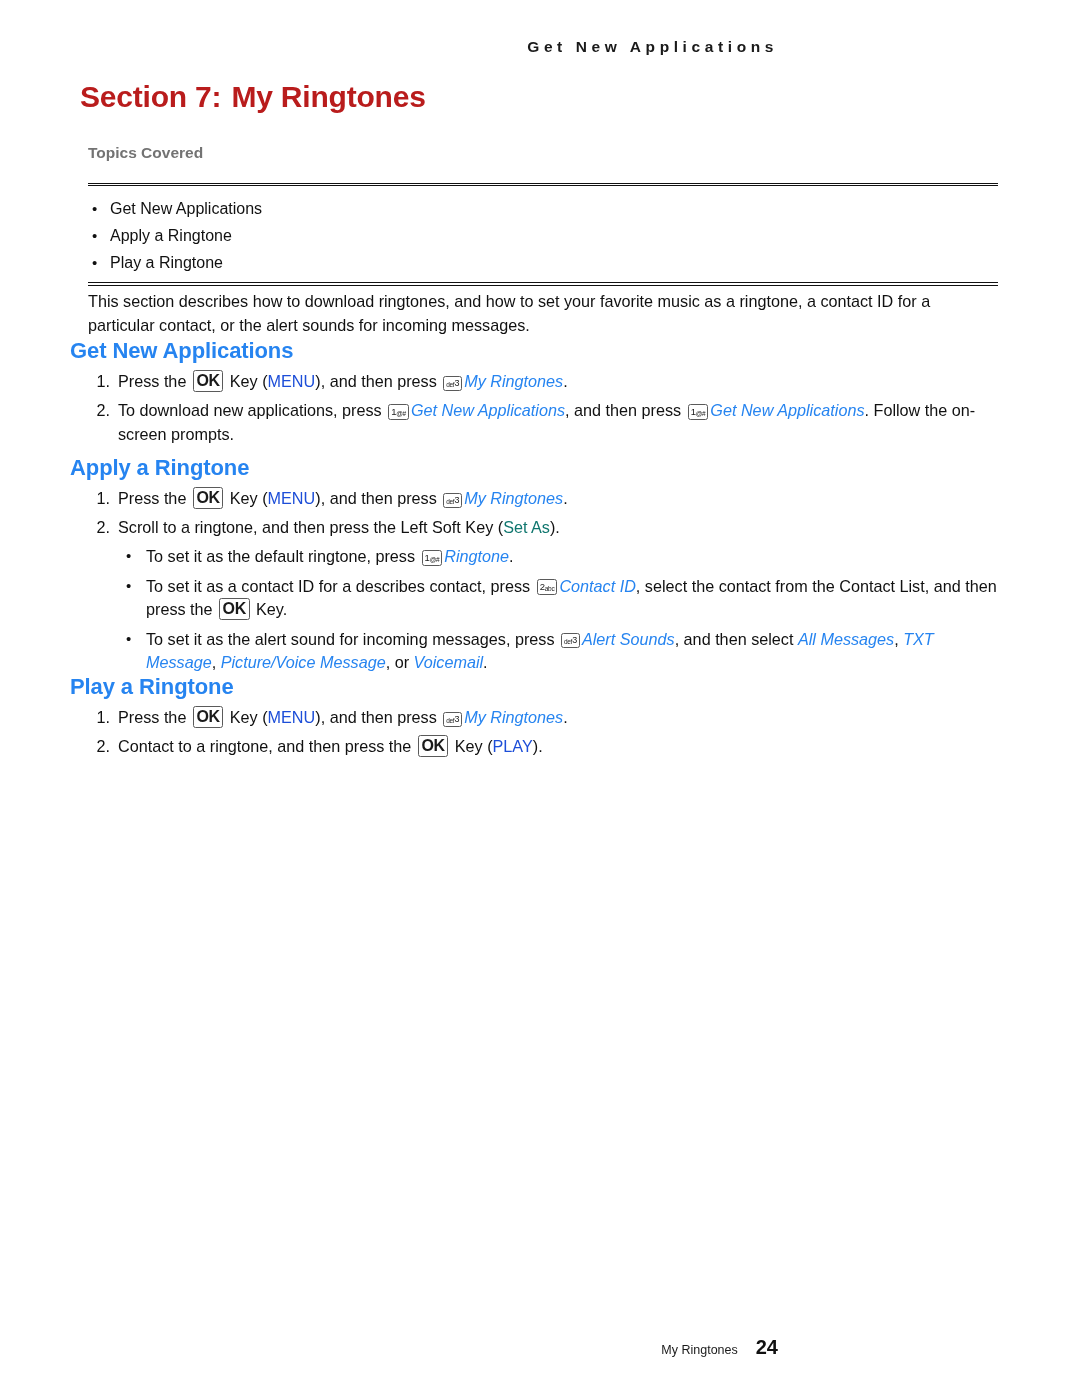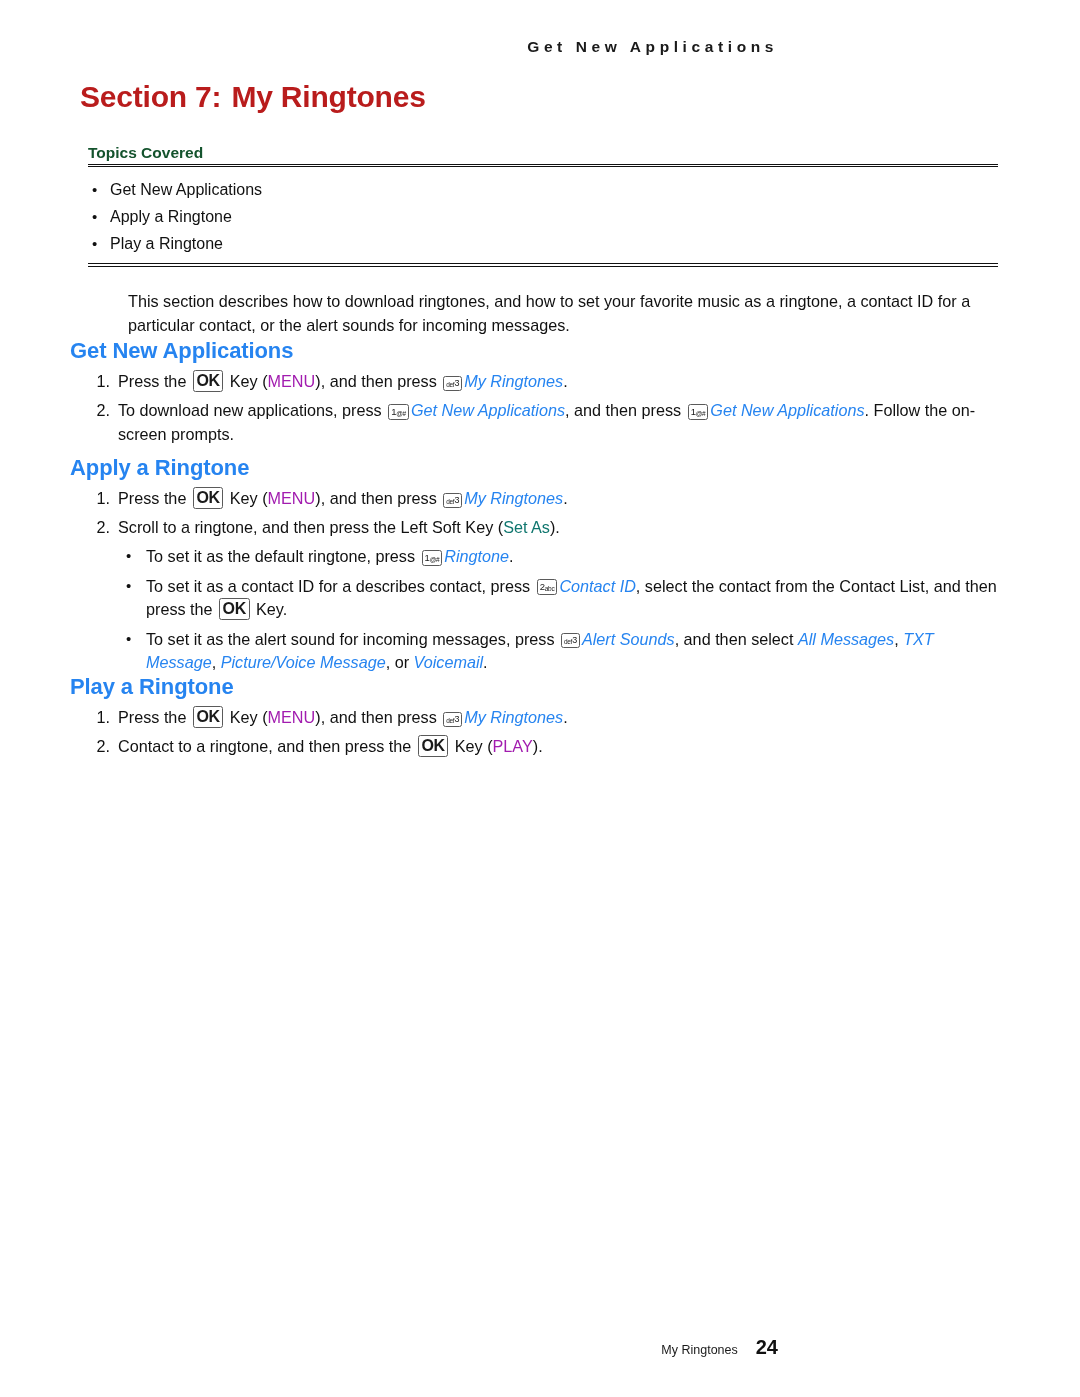--- a/index.html
+++ b/index.html
@@ -51,22 +51,22 @@
   
   .topics-wrap {
     position: absolute;
     top: 144px;
     left: 88px;
     width: 910px;
   }
   .topics-label {
     font-size: 15.5px;
     font-weight: bold;
-    color: #14532d;
-    margin-bottom: 2px;
+    color: #737373;
+    margin-bottom: 21px;
   }
   .rule {
     border: 0;
     border-top: 1.6px solid #111;
     border-bottom: 1.6px solid #111;
     height: 1.4px;
     background: #fff;
     margin: 0;
     padding: 0;
     width: 100%;
@@ -93,21 +93,20 @@
 
   
   .intro {
     position: absolute;
     top: 274px;
     left: 88px;
     width: 906px;
     font-size: 16.2px;
     line-height: 23.5px;
     color: #111;
-    margin-left: 40px;
   }
 
   
   .h2 {
     font-size: 22px;
     font-weight: bold;
     color: #2684f0;
     letter-spacing: -0.1px;
     white-space: nowrap;
   }
@@ -149,21 +148,21 @@
   }
   .subs > li::before {
     content: "\2022";
     position: absolute;
     left: 2px;
     top: -1px;
     font-size: 15px;
   }
 
   
-  .blue      { color: #a21caf; }
+  .blue      { color: #1d4ed8; }
   .menu      { color: #2684f0; font-style: italic; }
   .softkey   { color: #0f766e; }
 
   
   .key {
     display: inline-block;
     border: 1.3px solid #5a5a5a;
     border-radius: 2.5px;
     background: #ffffff;
     color: #1a1a1a;

